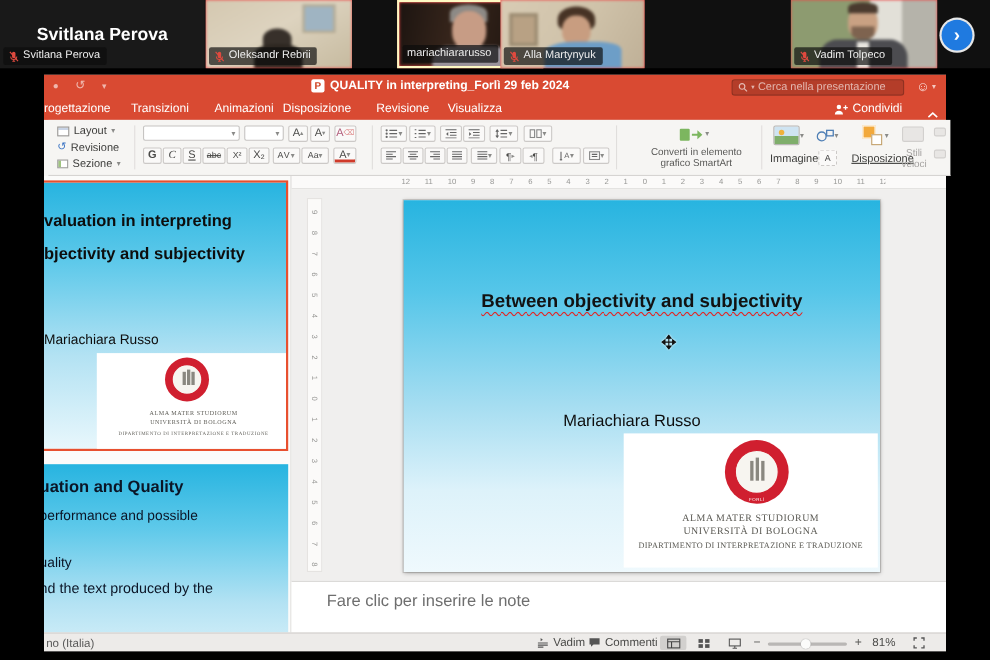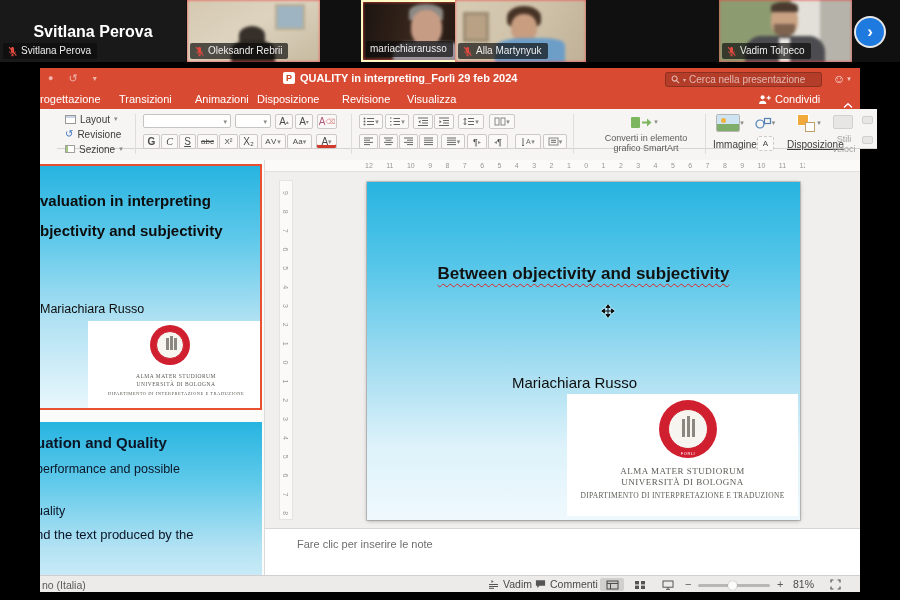--- a/index.html
+++ b/index.html
@@ -34,21 +34,21 @@
     background:rgba(0,0,0,.17);border:1px solid rgba(0,0,0,.22);display:flex;align-items:center;
     gap:3px;padding:0 5px;color:rgba(255,255,255,.62);font-size:10px;white-space:nowrap;overflow:hidden;}
   .smiley{position:absolute;left:793px;top:4px;color:rgba(255,255,255,.85);font-size:12px;display:flex;gap:2px;align-items:center;}
   .smiley i{font-style:normal;font-size:7px;color:rgba(255,255,255,.7);}
 
   .tabsrow{position:absolute;left:0;top:22px;width:820px;height:19px;background:#d94a32;}
   .tab{position:absolute;top:3px;color:#fff;font-size:11px;white-space:nowrap;}
   .share{position:absolute;top:3px;left:718px;display:flex;align-items:center;gap:4px;color:#fff;font-size:11px;}
   .collapse{position:absolute;top:5px;left:803px;}
 
-  .ribbon{position:absolute;left:17px;top:41px;width:820px;height:40px;background:#f6f5f3;border-bottom:1px solid #d6d4d2;}
+  .ribbon{position:absolute;left:4px;top:41px;width:820px;height:51px;background:#f6f5f3;border-bottom:1px solid #d6d4d2;}
   .rsep{position:absolute;top:5px;width:1px;height:40px;background:#e0dedc;}
   .rlab{position:absolute;display:flex;align-items:center;gap:4px;font-size:10px;color:#3c3c3a;height:14px;white-space:nowrap;}
   .dd{font-size:7px;color:#8a8a88;}
   .ico-layout{width:11px;height:9px;border:1px solid #9a9896;background:linear-gradient(#c9d4e6 35%,#fff 35%);}
   .ico-reset{color:#3b74c4;font-size:10px;line-height:10px;}
   .ico-sezione{width:10px;height:8px;border:1px solid #a0a09e;background:linear-gradient(90deg,#9fc57f 30%,#fff 30%);}
   .combo{position:absolute;height:14px;border:1px solid #c6c4c2;background:#fff;border-radius:2px;}
   .combo::after{content:"▾";position:absolute;right:3px;top:3px;font-size:7px;color:#8a8a88;}
   .rbtn{position:absolute;display:flex;align-items:center;justify-content:center;
     border:1px solid #ccc9c7;background:#faf9f8;border-radius:2px;color:#4a4a48;height:15px;}
@@ -92,21 +92,21 @@
     text-decoration:underline;text-decoration-style:wavy;text-decoration-color:#e02727;
     text-decoration-thickness:1px;text-underline-offset:4px;white-space:nowrap;}
   .author{position:absolute;left:145px;top:192px;font-size:15px;color:#0e0e0e;white-space:nowrap;}
   .logobox{position:absolute;left:200px;top:212px;width:231px;height:122px;background:#fff;}
   .seal{position:absolute;border-radius:50%;background:#d01f2f;}
   .seal .inner{position:absolute;border-radius:50%;background:#f7f5f0;border:1px solid #d01f2f;}
   .seal .bld{position:absolute;background:#8a8880;}
   .sealtxt{position:absolute;left:0;width:100%;text-align:center;color:#fff;font-size:4px;letter-spacing:.5px;}
 
   .notes{position:absolute;left:225px;top:460px;width:595px;height:47px;background:#fff;border-top:1px solid #d8d6d4;}
-  .notes span{position:absolute;left:32px;top:9px;font-size:11px;color:#6e6e6e;}
+  .notes span{position:absolute;left:32px;top:9px;font-size:15px;color:#6e6e6e;}
 
   .sbar{position:absolute;left:0;top:507px;width:820px;height:17px;background:#edebe9;border-top:1px solid #d2d0ce;}
   .sbar .lang{position:absolute;left:2px;top:3px;font-size:10.5px;color:#5a5a5a;white-space:nowrap;text-align:right;}
   .sitem{position:absolute;top:2px;display:flex;align-items:center;gap:4px;font-size:10.5px;color:#4a4a48;}
   .viewbtn{position:absolute;top:2px;width:24px;height:13px;display:flex;align-items:center;justify-content:center;border-radius:2px;}
   .viewbtn.sel{background:#d2d0ce;}
   .slider{position:absolute;left:658px;top:8px;width:72px;height:2.5px;background:#b9b7b5;border-radius:2px;}
   .knob{position:absolute;left:30px;top:-3.5px;width:9px;height:9px;border-radius:50%;background:#fbfbfa;box-shadow:0 0 1px #888;}
   .pm{position:absolute;top:2px;font-size:11px;color:#5a5a58;}
 </style>

